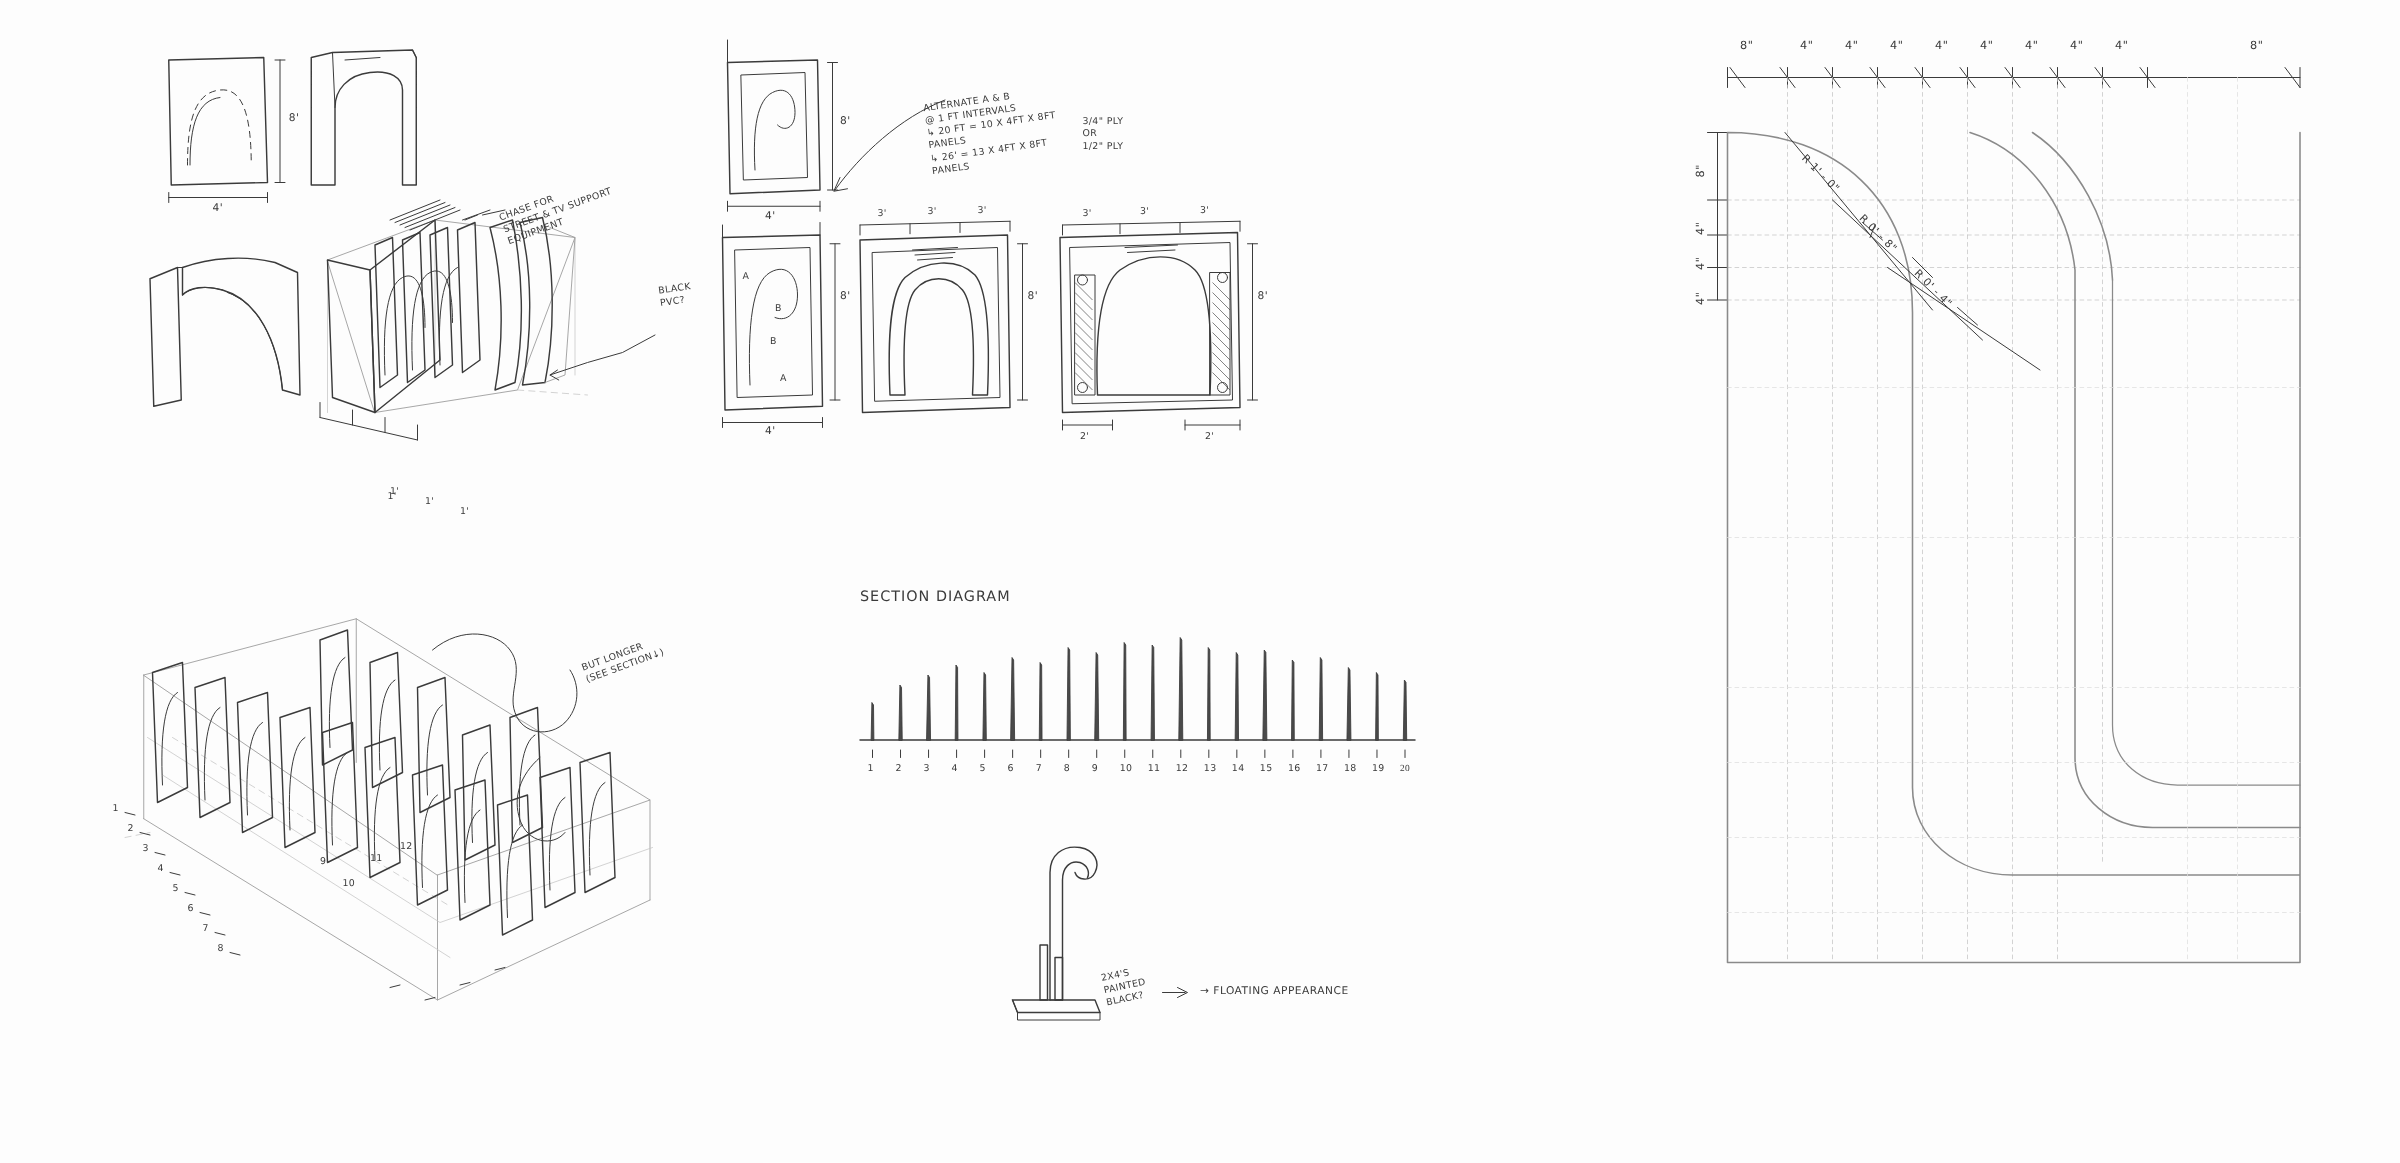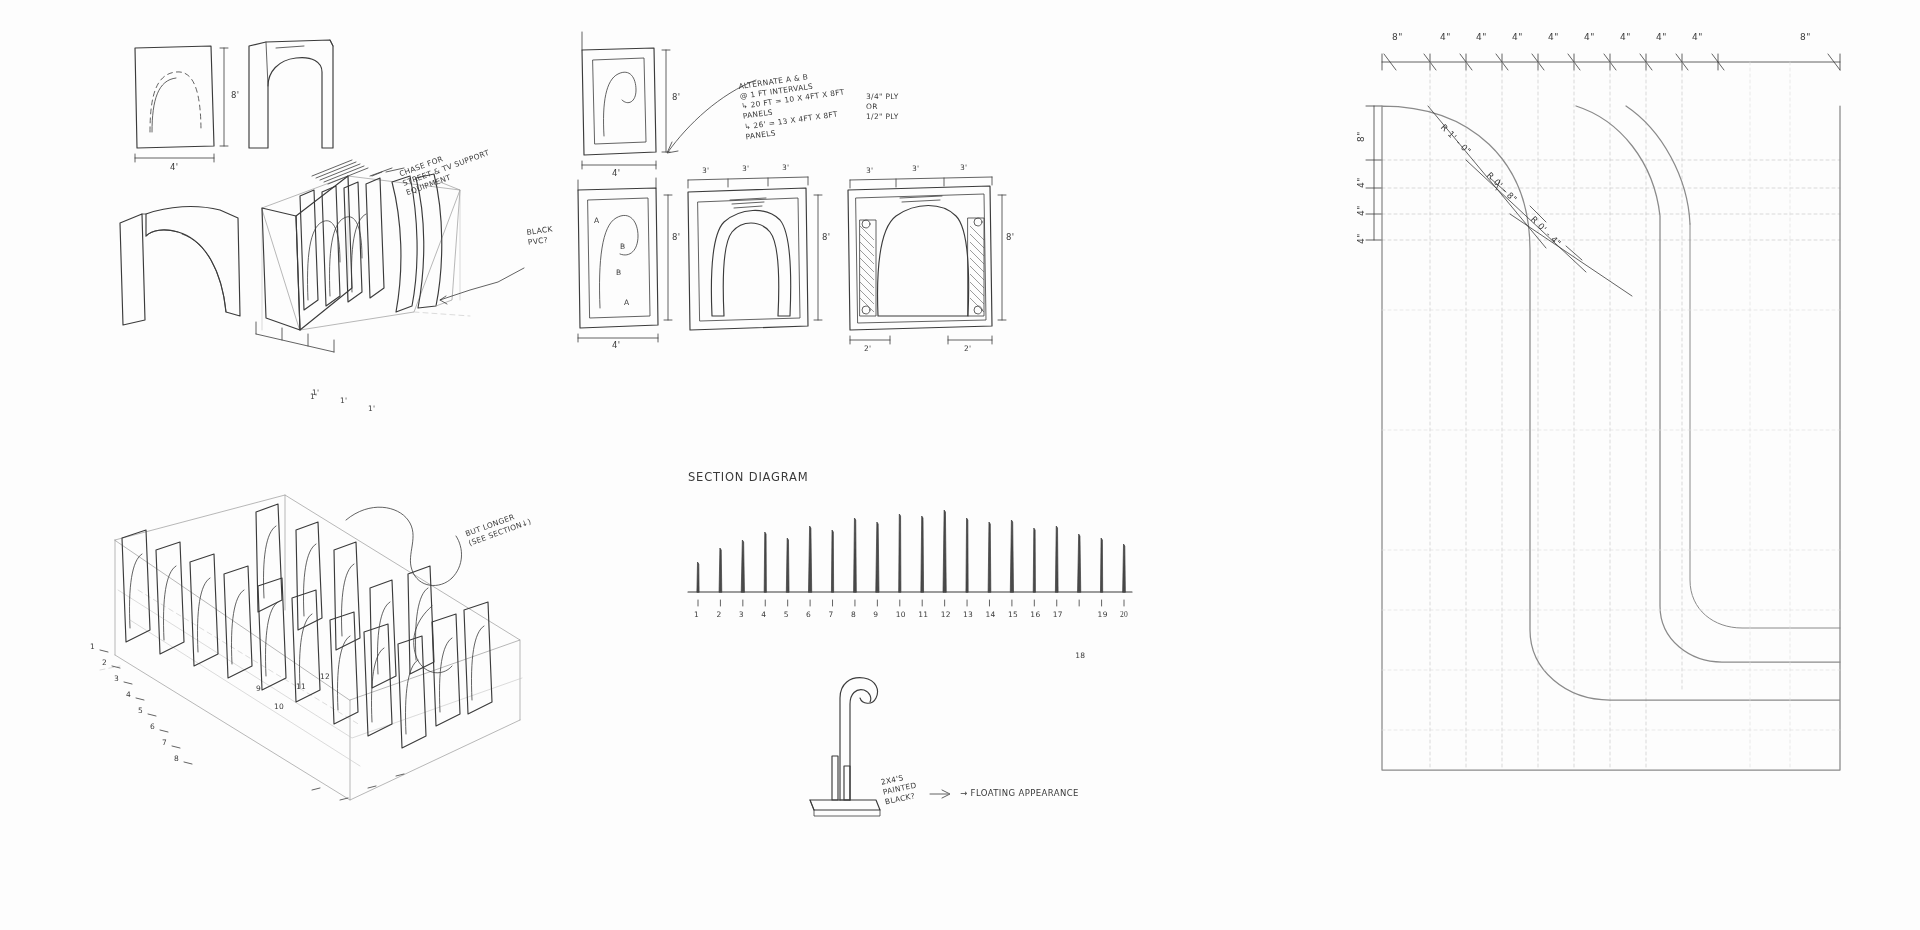--- a/index.html
+++ b/index.html
@@ -377,21 +377,21 @@
         <div class="hand tiny abs" style="left: 170.947px; top: 140px; position: absolute;">8</div>
         <div class="hand tiny abs" style="left: 193.368px; top: 140px; position: absolute;">9</div>
         <div class="hand tiny abs" style="left: 215.789px; top: 140px; position: absolute;">10</div>
         <div class="hand tiny abs" style="left: 238.211px; top: 140px; position: absolute;">11</div>
         <div class="hand tiny abs" style="left: 260.632px; top: 140px; position: absolute;">12</div>
         <div class="hand tiny abs" style="left: 283.053px; top: 140px; position: absolute;">13</div>
         <div class="hand tiny abs" style="left: 305.474px; top: 140px; position: absolute;">14</div>
         <div class="hand tiny abs" style="left: 327.895px; top: 140px; position: absolute;">15</div>
         <div class="hand tiny abs" style="left: 350.316px; top: 140px; position: absolute;">16</div>
         <div class="hand tiny abs" style="left: 372.737px; top: 140px; position: absolute;">17</div>
-        <div class="hand tiny abs" style="left: 395.158px; top: 140px; position: absolute; margin-top: 41px;">18</div>
+        <div class="hand tiny abs" style="left: 395.158px; top: 140px; position: absolute;">18</div>
         <div class="hand tiny abs" style="left: 417.579px; top: 140px; position: absolute;">19</div>
         <div class="hand tiny abs" style="left: 440px; top: 140px; position: absolute; font-family: Liberation Serif, serif;">20</div>
       </div>
   </div>
 
   <div class="abs" style="left:780px;top:670px;width:400px;height:200px;">
     <svg class="svgwrap" width="400" height="200" viewBox="0 0 400 200" aria-hidden="true">
 
       <path class="ink" d="M60,130 L60,28 C60,14 70,6 84,8 C96,10 100,20 96,28 C92,36 82,34 80,28" fill="none"></path>
       <path class="ink" d="M70,130 L70,34 C70,24 76,18 84,20 C90,22 92,28 90,32"></path>

